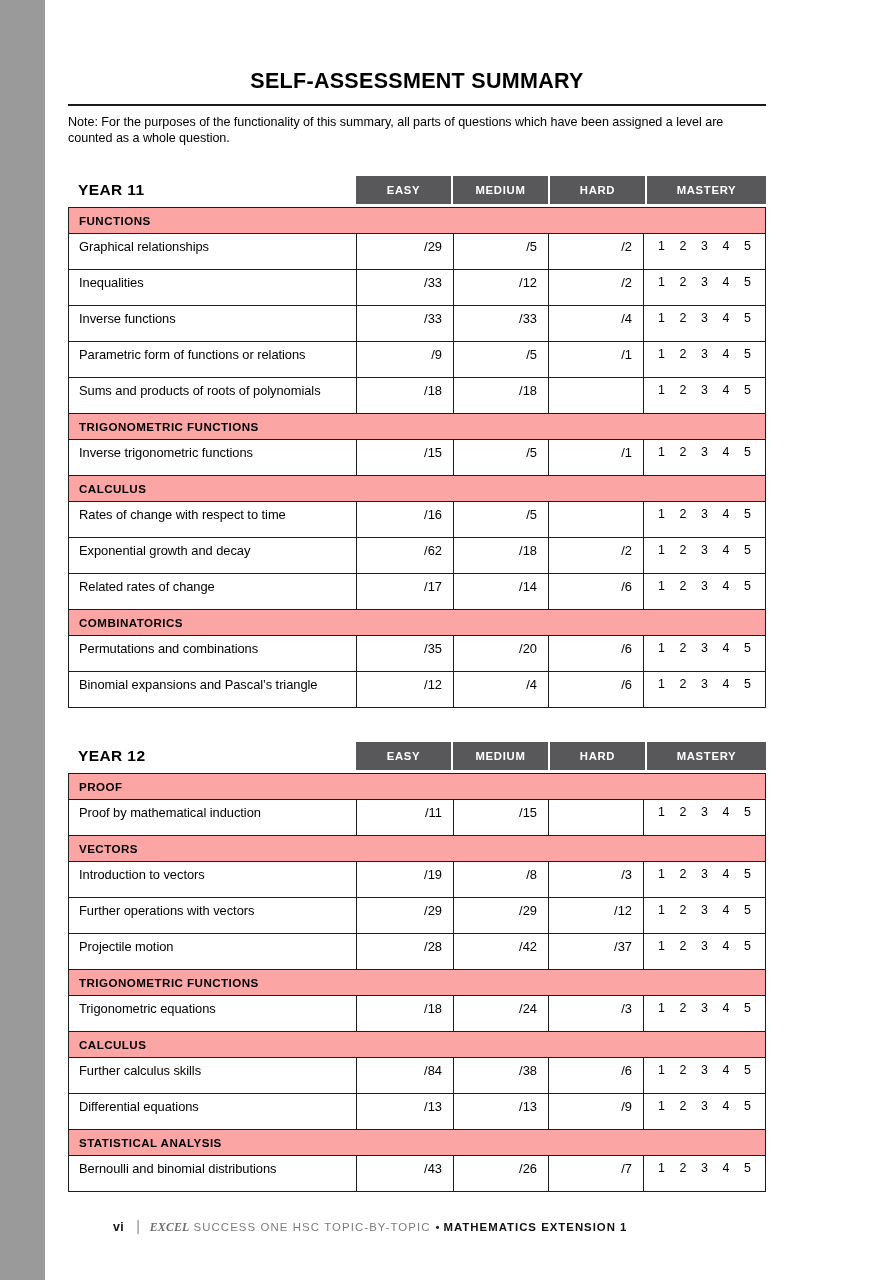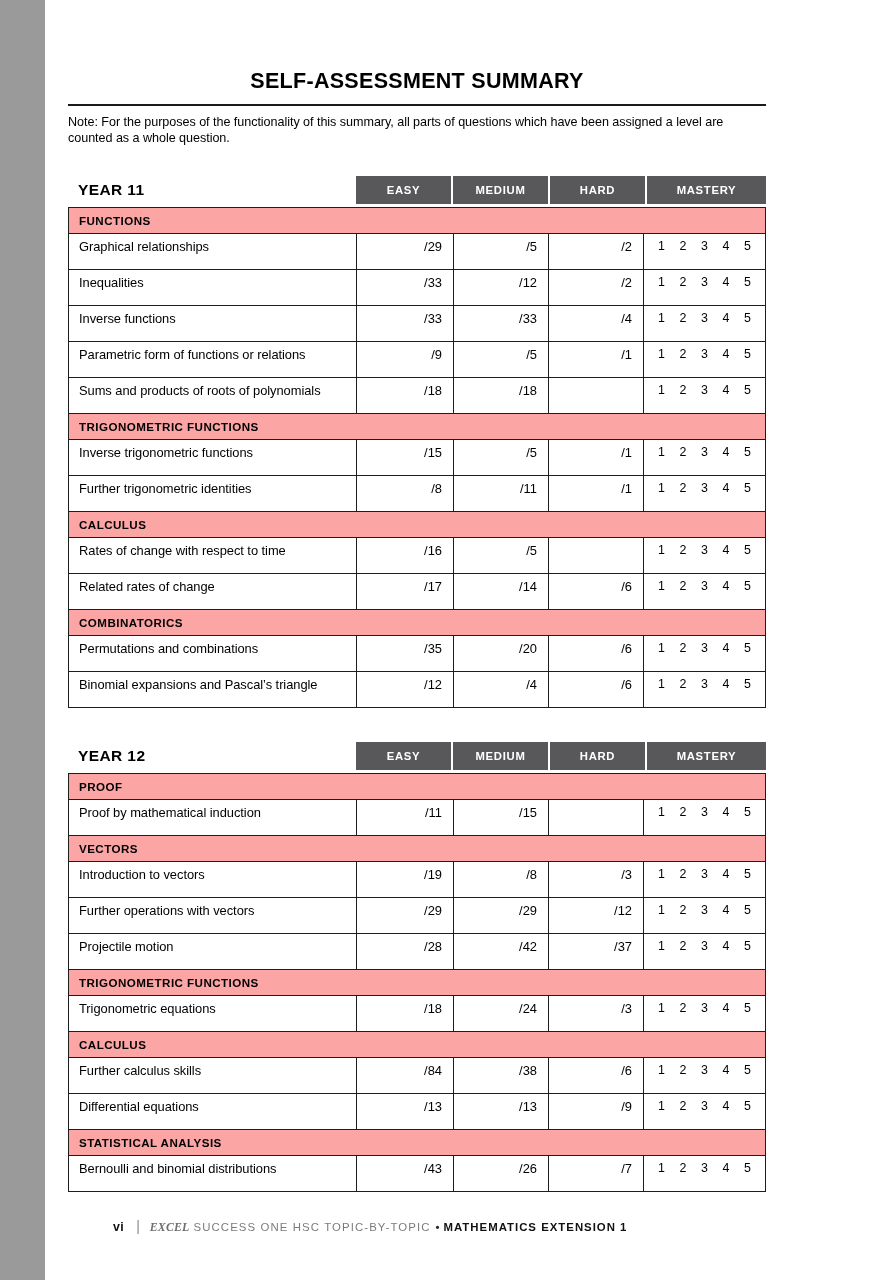--- a/index.html
+++ b/index.html
@@ -321,43 +321,43 @@
                 <td class="mastery">
                   <div class="mastery-scale">
                     <span>1</span>
                     <span>2</span>
                     <span>3</span>
                     <span>4</span>
                     <span>5</span>
                   </div>
                 </td>
               </tr>
-              <tr class="topic-row">
-                <td class="topic-name">Further trigonometric identities</td>
-                <td class="score">/8</td>
-                <td class="score">/11</td>
-                <td class="score">/1</td>
-                <td class="mastery">
-                  <div class="mastery-scale">
-                    <span>1</span>
-                    <span>2</span>
-                    <span>3</span>
-                    <span>4</span>
-                    <span>5</span>
-                  </div>
-                </td>
-              </tr>
               <tr class="section-row">
                 <td colspan="5">CALCULUS</td>
               </tr>
               <tr class="topic-row">
                 <td class="topic-name">Rates of change with respect to time</td>
                 <td class="score">/16</td>
                 <td class="score">/5</td>
                 <td class="score"></td>
+                <td class="mastery">
+                  <div class="mastery-scale">
+                    <span>1</span>
+                    <span>2</span>
+                    <span>3</span>
+                    <span>4</span>
+                    <span>5</span>
+                  </div>
+                </td>
+              </tr>
+              <tr class="topic-row">
+                <td class="topic-name">Exponential growth and decay</td>
+                <td class="score">/62</td>
+                <td class="score">/18</td>
+                <td class="score">/2</td>
                 <td class="mastery">
                   <div class="mastery-scale">
                     <span>1</span>
                     <span>2</span>
                     <span>3</span>
                     <span>4</span>
                     <span>5</span>
                   </div>
                 </td>
               </tr>

